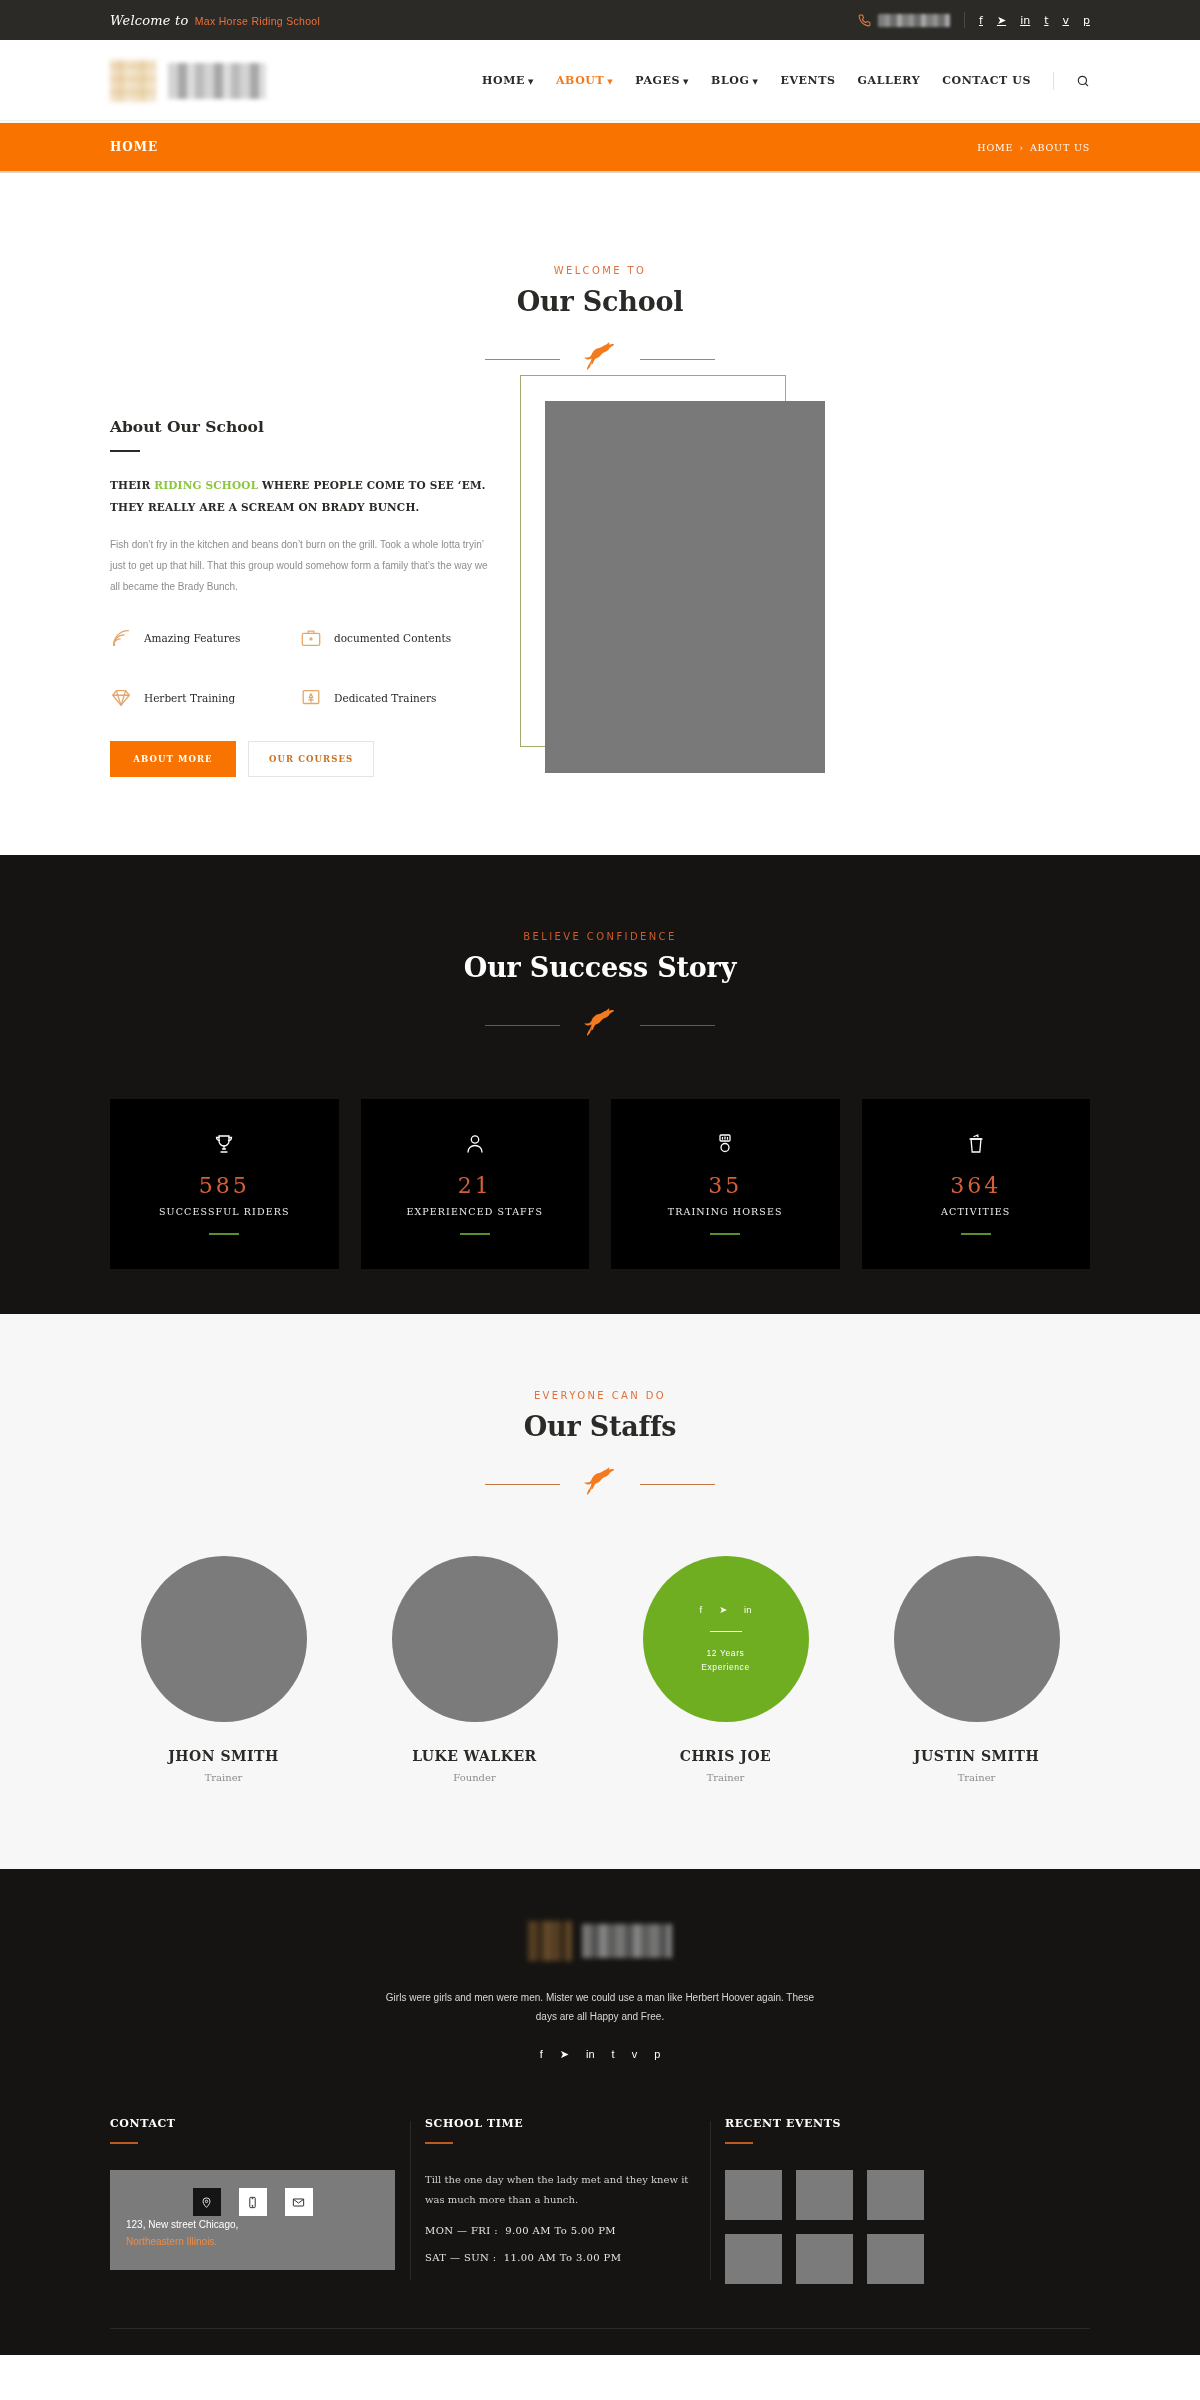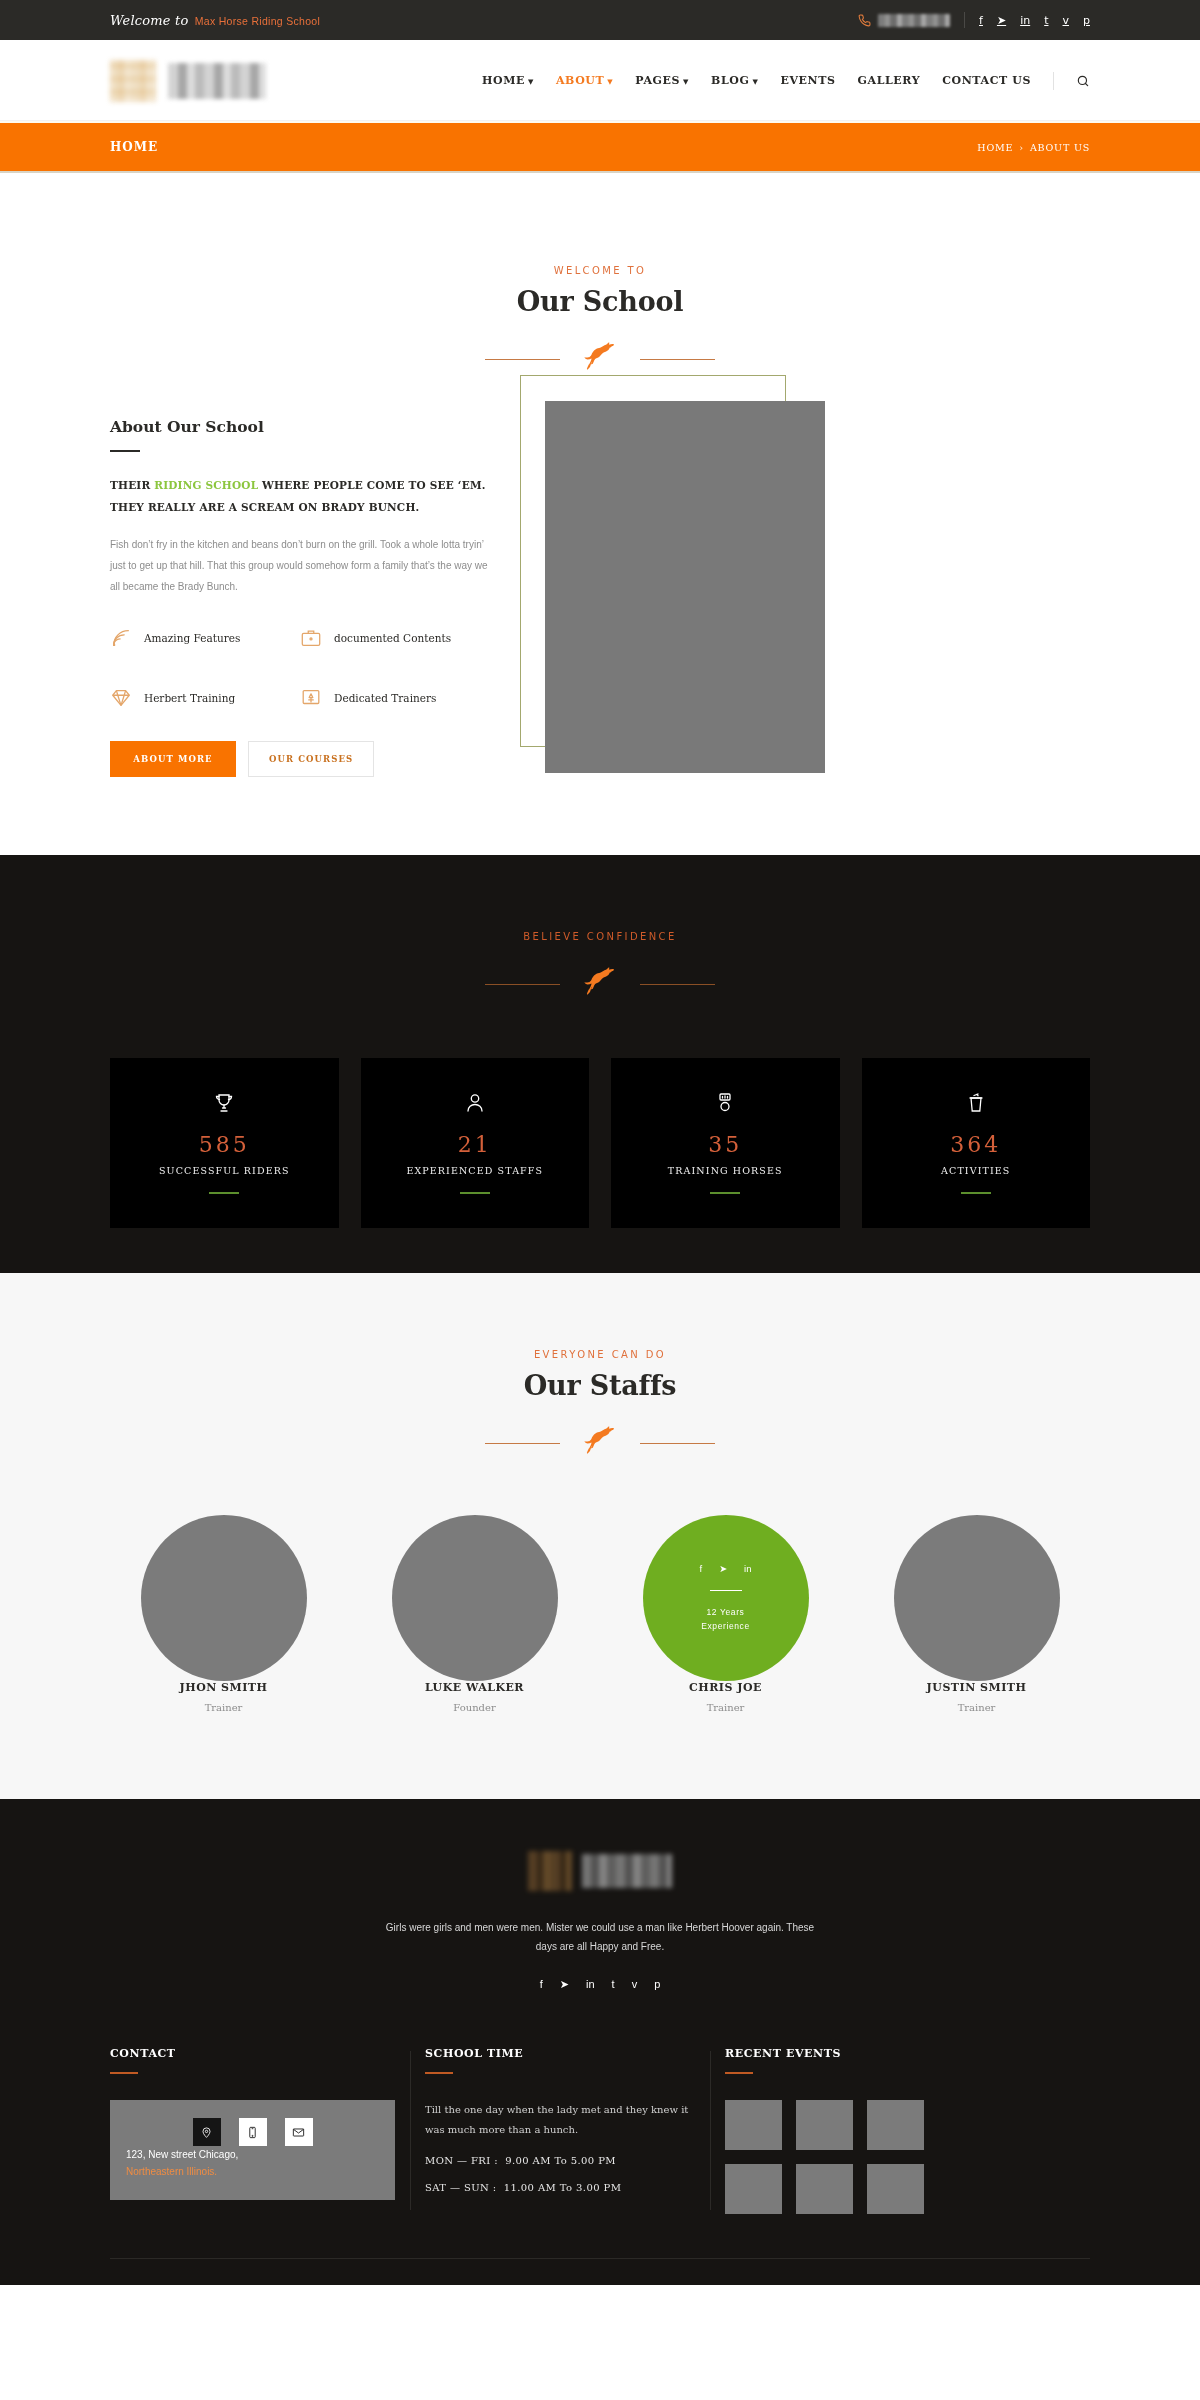--- a/index.html
+++ b/index.html
@@ -125,21 +125,21 @@
   
   .staff { background: #f7f7f7; padding: 76px 0 86px; }
   .staff-grid { display: flex; gap: 24px; margin-top: 56px; }
   .member { flex: 1; text-align: center; }
   .avatar { width: 166px; height: 166px; border-radius: 50%; background: #7b7b7b; margin: 0 auto; position: relative; overflow: hidden; }
   .avatar.hovered { background: #6fae20; }
   .ov { position: absolute; inset: 0; display: flex; flex-direction: column; align-items: center; justify-content: center; gap: 0; }
   .ov-social { display: flex; gap: 17px; color: #fff; font-size: 9.5px; }
   .ov-rule { width: 32px; height: 1.5px; background: #fff; margin: 16px 0 14px; }
   .ov-yrs { color: #fff; font-size: 8.5px; letter-spacing: .6px; line-height: 1.65; text-align: center; }
-  .m-name { font-family: "DejaVu Serif", serif; font-weight: bold; font-size: 11px; letter-spacing: .5px; color: #2b2a27; }
+  .m-name { font-family: "DejaVu Serif", serif; font-weight: bold; font-size: 14px; letter-spacing: .5px; color: #2b2a27; margin-top: 26px; }
   .m-role { font-family: "DejaVu Serif", serif; font-size: 10px; color: #8d8d8d; margin-top: 8px; }
 
   
   .footer { background: #161412; padding: 52px 0 0; }
   .f-top { text-align: center; }
   .f-logo { display: flex; align-items: center; justify-content: center; gap: 10px; }
   .f-logo-mark {
     width: 44px; height: 40px;
     background: repeating-linear-gradient(90deg,#5c4326 0 9px,#3a2a17 9px 15px,#6b4f2b 15px 23px);
     filter: blur(2.6px); opacity: .9;
@@ -321,20 +321,21 @@
         <div class="photo-ph"></div>
       </div>
     </div>
   </div>
 </div>
 
 <div class="success">
   <div class="wrap">
     <div class="sec-head">
       <div class="sec-sub dk">BELIEVE CONFIDENCE</div>
+      <div class="sec-title light">Our Success Story</div>
       <div class="ornament dark">
         <span class="line l"></span>
         <span class="horse">
           <svg viewBox="0 0 64 64" width="42" height="42">
             <path fill="#f47a20" d="M46 18c2-1 5-2 7-1 1 1-1 3-3 3-1 1-2 2-3 2-1 2-2 4-4 5-2 2-5 2-7 4-2 1-3 4-5 5-2 2-5 2-7 4-2 1-3 4-5 5l-2 6c-1 2-3 3-4 5l-1-1c1-3 2-6 4-8 1-3 3-5 3-8-2 1-5 2-7 1-2 0-3-2-4-3 2 0 4 1 6 0 2 0 4-2 5-4 1-3 3-6 6-8 2-2 5-2 8-3 3-1 5-3 8-4 2-1 3-3 5-4z"></path>
             <path fill="#f47a20" d="M29 33c-3 2-6 4-8 7l-3 8 3-1 3-7c2-3 4-5 7-6z"></path>
           </svg>
         </span>
         <span class="line r"></span>
       </div>

